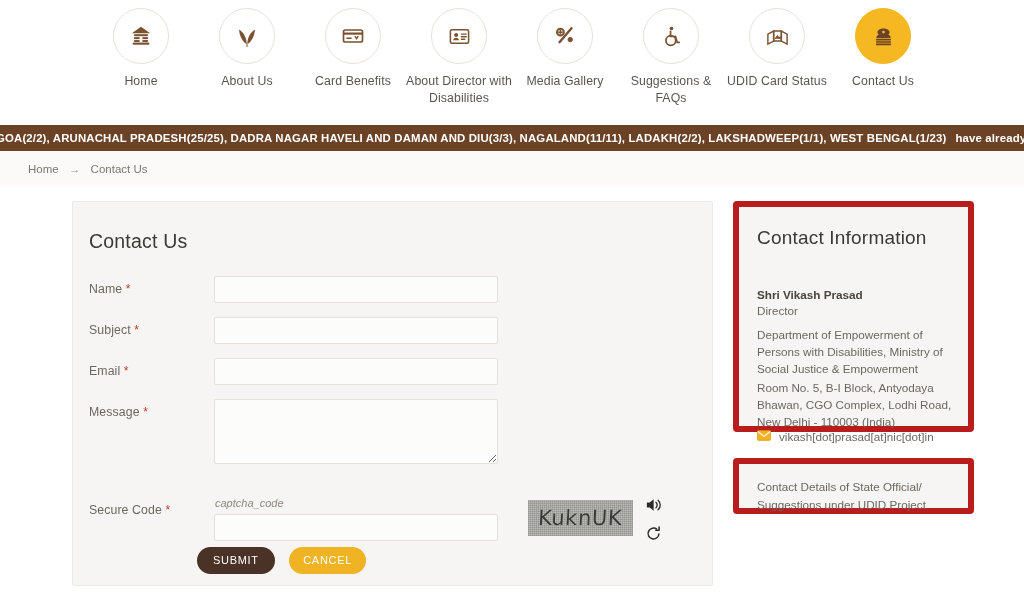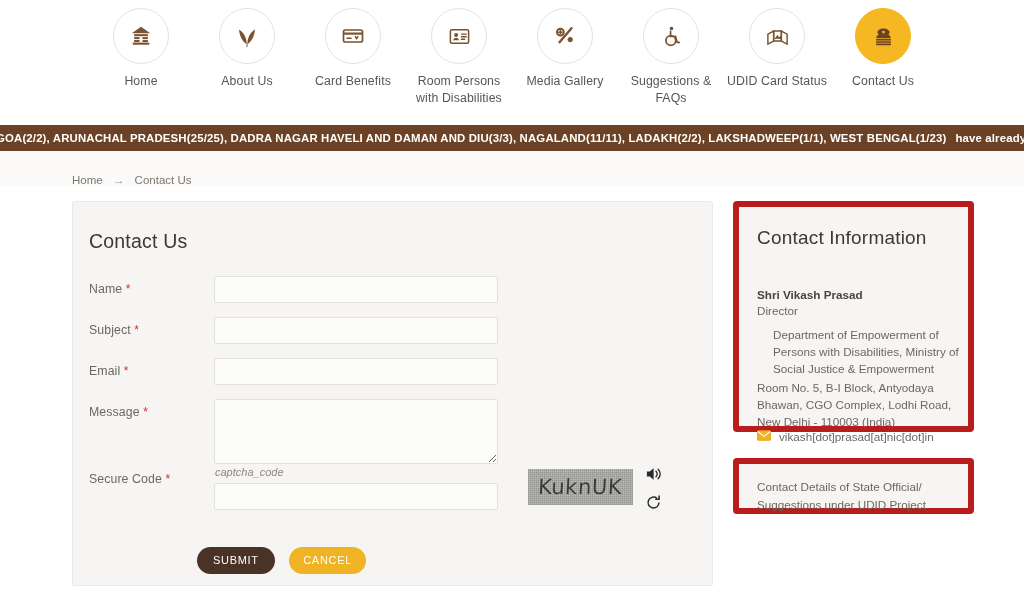--- a/index.html
+++ b/index.html
@@ -65,22 +65,22 @@
     padding-left: 0px;
     margin-left: -4px;
   }
   .ticker-tail { font-weight: bold; }
 
   
   .crumbbar {
     position: absolute; left: 0; top: 151px;
     width: 1024px; height: 35px;
     background: #fbfaf8;
-    display: flex; align-items: flex-end;
-    padding-left: 72px;
+    display: flex; align-items: center;
+    padding-left: 28px;
   }
   .crumb {
     font-size: 11.5px;
     color: #7d7771;
   }
   .crumb .sep { margin: 0 7px; color: #9a948e; }
   .crumb a { color: #7d7771; text-decoration: none; }
 
   
   .stage {
@@ -206,21 +206,21 @@
     position: absolute; left: 18px; top: 81px;
     font-size: 11.7px; font-weight: bold; color: #4a453f;
   }
   .side-role {
     position: absolute; left: 18px; top: 97px;
     font-size: 11.7px; color: #6d6761;
   }
   .side-dept {
     position: absolute; left: 18px; top: 119px;
     width: 208px;
-    font-size: 11.7px; color: #6d6761; line-height: 1.47; margin-left: 16px;
+    font-size: 11.7px; color: #6d6761; line-height: 1.47;
   }
   .side-addr {
     position: absolute; left: 18px; top: 172px;
     width: 208px;
     font-size: 11.7px; color: #6d6761; line-height: 1.47;
   }
   .side-mail {
     position: absolute; left: 18px; top: 223px;
     display: flex; align-items: flex-start;
     font-size: 11.7px; color: #6d6761;
@@ -284,21 +284,21 @@
     <div class="navcircle">
       <span>
         <svg width="23" height="23" viewBox="0 0 24 24" fill="none" stroke="#7a5230" stroke-width="1.6">
           <rect x="2.5" y="5" width="19" height="14" rx="1.6"></rect>
           <circle cx="8.5" cy="10.5" r="2.1" fill="#7a5230" stroke="none"></circle>
           <path d="M5.3 16 c.6-2 2-2.7 3.2-2.7 s2.6.7 3.2 2.7" fill="#7a5230" stroke="none"></path>
           <path d="M14 9.5 h5 M14 12.2 h5 M14 14.9 h3.4" stroke-linecap="round" stroke-width="1.5"></path>
         </svg>
       </span>
     </div>
-    <div class="navlabel">Room Persons with Disabilities</div>
+    <div class="navlabel">About Director with Disabilities</div>
   </div>
 
   <div class="navitem">
     <div class="navcircle">
       <span>
         <svg width="24" height="24" viewBox="0 0 24 24" fill="#7a5230" stroke="#7a5230">
           <path d="M18.5 4.2 L6.5 18.2" stroke-width="2.4" stroke-linecap="round" fill="none"></path>
           <circle cx="7.4" cy="8.2" r="3.4" fill="none" stroke-width="2"></circle>
           <circle cx="17.2" cy="15.6" r="2.2"></circle>
           <path d="M5.8 8.2 h3.2 M7.4 6.6 v3.2" stroke-width="1.6" stroke-linecap="round"></path>
@@ -397,21 +397,21 @@
     </div>
 
     <div class="frow" style="top:197px; height:66px;">
       <span class="flabel" style="top:6px">
         <span>Message</span>
         <span class="req">*</span>
       </span>
       <textarea class="ftextarea" style="top: 0px;" placeholder=""></textarea>
     </div>
 
-    <div class="frow" style="top:264px; height:45px;">
+    <div class="frow" style="top:295px; height:45px;">
       <span class="flabel" style="top:6px">
         <span>Secure Code</span>
         <span class="req">*</span>
       </span>
 
       <span class="captcha-hint">captcha_code</span>
 
       <input class="finput" type="text" style="top: 17px;" placeholder="">
 
       <div class="captcha-box">

